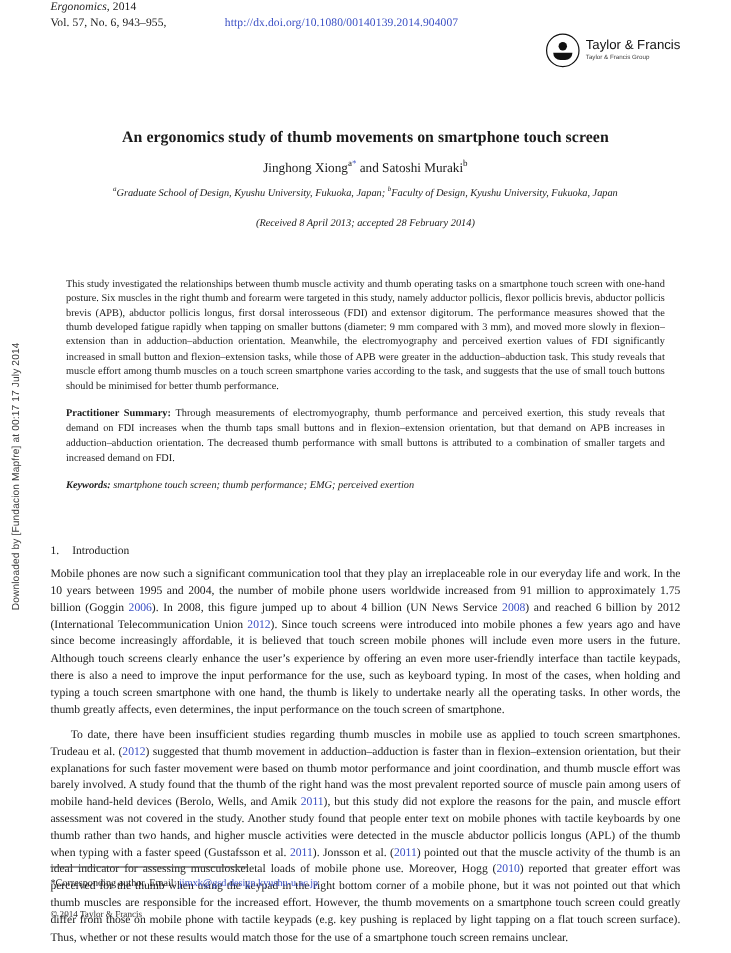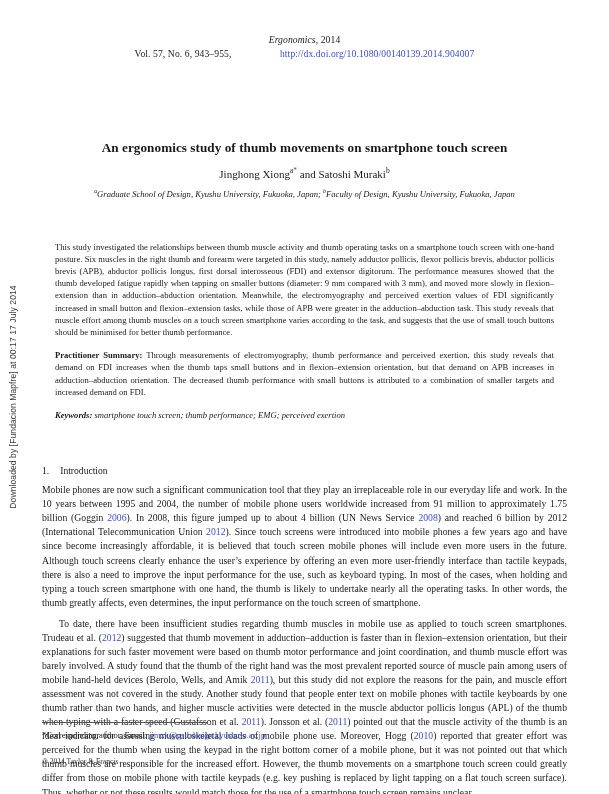--- a/index.html
+++ b/index.html
@@ -42,23 +42,21 @@
     position: absolute;
     left: 42px;
     top: 0;
     width: 525px;
     height: 794px;
   }
 
   
   .masthead {
     position: relative;
-    padding-top: 34px;
     height: 58px;
-    text-align: center;
   }
   .journal-line1 {
     font-style: italic;
     font-size: 9.6px;
     letter-spacing: 0.1px;
   }
   .journal-line1 .year { font-style: normal; }
   .journal-line2 {
     font-size: 9.6px;
     margin-top: 2.5px;
@@ -213,33 +211,41 @@
 <div class="page">
 
   <div class="masthead">
     <div class="journal-line1">
       <span>Ergonomics</span><span class="year">, 2014</span>
     </div>
     <div class="journal-line2">
       <span>Vol. 57, No. 6, 943–955, </span><a class="doi-link" href="#">http://dx.doi.org/10.1080/00140139.2014.904007</a>
     </div>
 
+    <div class="publisher-logo">
+      <div class="logo-mark"></div>
+      <div>
+        <div class="logo-text-main">Taylor &amp; Francis</div>
+        <div class="logo-text-sub">Taylor &amp; Francis Group</div>
+      </div>
+    </div>
   </div>
 
   <div class="title-block">
     <div class="paper-title">An ergonomics study of thumb movements on smartphone touch screen</div>
 
     <div class="authors">
       <span>Jinghong Xiong</span><sup>a</sup><sup class="sup-star">*</sup><span> and </span><span>Satoshi Muraki</span><sup>b</sup>
     </div>
 
     <div class="affiliations">
       <sup>a</sup><span>Graduate School of Design, Kyushu University, Fukuoka, Japan; </span><sup>b</sup><span>Faculty of Design, Kyushu University, Fukuoka, Japan</span>
     </div>
 
+    <div class="history">(Received 8 April 2013; accepted 28 February 2014)</div>
   </div>
 
   <div class="abstract-wrap">
     <div class="abstract-para">This study investigated the relationships between thumb muscle activity and thumb operating tasks on a smartphone touch screen with one-hand posture. Six muscles in the right thumb and forearm were targeted in this study, namely adductor pollicis, flexor pollicis brevis, abductor pollicis brevis (APB), abductor pollicis longus, first dorsal interosseous (FDI) and extensor digitorum. The performance measures showed that the thumb developed fatigue rapidly when tapping on smaller buttons (diameter: 9 mm compared with 3 mm), and moved more slowly in flexion–extension than in adduction–abduction orientation. Meanwhile, the electromyography and perceived exertion values of FDI significantly increased in small button and flexion–extension tasks, while those of APB were greater in the adduction–abduction task. This study reveals that muscle effort among thumb muscles on a touch screen smartphone varies according to the task, and suggests that the use of small touch buttons should be minimised for better thumb performance.</div>
 
     <div class="practitioner">
       <b>Practitioner Summary:</b><span> Through measurements of electromyography, thumb performance and perceived exertion, this study reveals that demand on FDI increases when the thumb taps small buttons and in flexion–extension orientation, but that demand on APB increases in adduction–abduction orientation. The decreased thumb performance with small buttons is attributed to a combination of smaller targets and increased demand on FDI.</span>
     </div>
 
     <div class="keywords">

